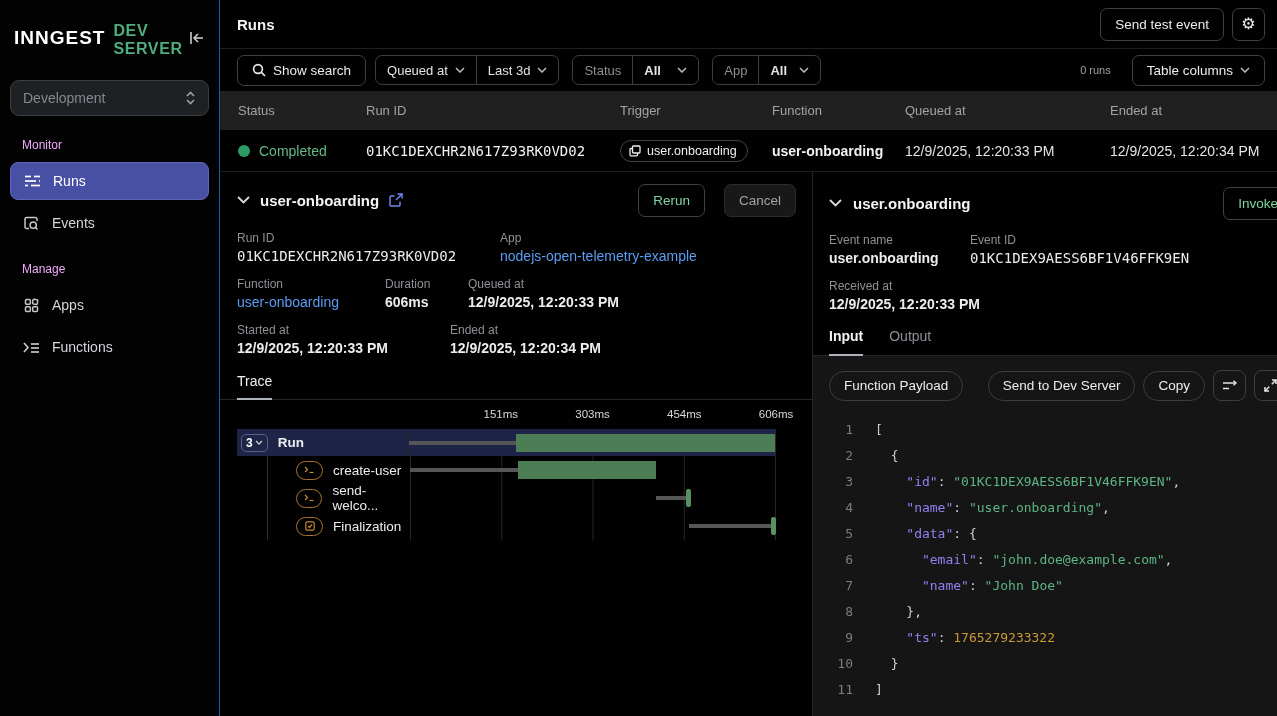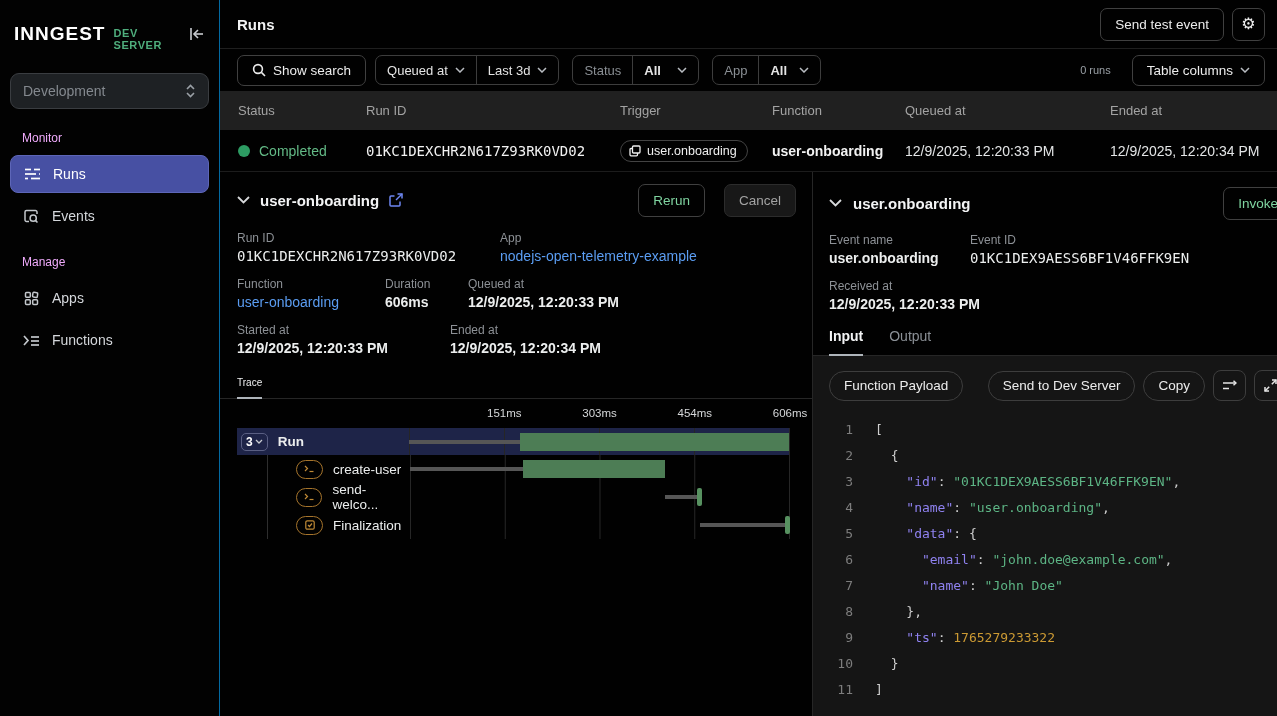--- a/index.html
+++ b/index.html
@@ -5,21 +5,21 @@
   * { margin:0; padding:0; box-sizing:border-box; }
   html,body { background:#000; }
   body { font-family:"Liberation Sans", sans-serif; color:#e7e9ea; }
   .mono { font-family:"DejaVu Sans Mono", monospace; }
   #app { position:relative; width:1277px; height:716px; background:#010101; overflow:hidden; display:flex; }
 
   
   .sidebar { width:220px; min-width:220px; height:100%; background:#020202; border-right:1px solid #0369a1; display:flex; flex-direction:column; }
   .logo-row { display:flex; align-items:center; padding:17px 14px 8px 14px; }
   .logo { font-size:19px; font-weight:800; letter-spacing:1px; color:#fff; }
-  .env-badge { font-size:11px; font-weight:700; letter-spacing:.6px; color:#4fae7d; margin-left:8px; margin-top:10px; }
+  .env-badge { font-size:16px; font-weight:700; letter-spacing:.6px; color:#4fae7d; margin-left:8px; margin-top:5px; }
   .collapse-btn { margin-left:auto; color:#c9ccd1; cursor:pointer; display:flex; align-items:center; }
   .env-select { margin:14px 10px 4px 10px; height:36px; background:#1e2124; border:1px solid #3a3d41; border-radius:9px; display:flex; align-items:center; padding:0 12px; color:#84898f; font-size:14px; cursor:pointer; }
   .env-select .updown { margin-left:auto; color:#9aa0a6; display:flex; }
   .nav-label { font-size:12px; color:#f0abfc; margin:18px 0 8px 22px; }
   .nav-item { height:38px; margin:2px 10px; border-radius:8px; display:flex; align-items:center; gap:12px; padding:0 12px; font-size:14px; color:#d4d7db; cursor:pointer; }
   .nav-item .nicon { width:18px; display:flex; justify-content:center; color:#c3c7cc; }
   .nav-item.active { background:#4750a3; border:1px solid #5d66b8; color:#fff; }
   .nav-item.active .nicon { color:#fff; }
 
   
@@ -61,24 +61,24 @@
   .rerun-btn { color:#7fd4a0; }
   .cancel-btn { background:#181818; border-color:#2c2c2c; color:#a3a3a3; cursor:default; }
 
   .meta-row { display:flex; margin-top:13px; }
   .meta-field .mlabel { font-size:12px; color:#8d9196; margin-bottom:3px; }
   .meta-field .mvalue { font-size:14px; color:#eceeee; }
   .meta-field .bold { font-weight:700; }
   .meta-field .blue { color:#5b9df2; cursor:pointer; }
 
   .trace-tabs { margin-top:16px; margin-left:-17px; padding-left:17px; border-bottom:1px solid #262626; }
-  .tab { display:inline-block; font-size:10px; color:#f0f1f2; padding-bottom:9px; border-bottom:2px solid #aeb4ba; margin-bottom:-1px; cursor:pointer; }
+  .tab { display:inline-block; font-size:14px; color:#f0f1f2; padding-bottom:9px; border-bottom:2px solid #aeb4ba; margin-bottom:-1px; cursor:pointer; }
 
   
-  .waterfall { margin-top:8px; padding-right:22px; }
+  .waterfall { margin-top:8px; padding-right:36px; }
   .wf-axis { position:relative; height:16px; margin-left:172px; margin-bottom:5px; }
   .wf-axis span { position:absolute; transform:translateX(-50%); font-size:11.5px; color:#d6d8da; top:0; white-space:nowrap; }
   .wf-row { display:flex; align-items:center; height:28px; }
   .wf-row.run { height:27px; background:#1e2448; }
   .wf-label { width:172px; min-width:172px; display:flex; align-items:center; gap:10px; font-size:13.5px; color:#eceeee; height:100%; }
   .wf-row.run .wf-label { font-weight:600; padding-left:4px; }
   .run-badge { display:inline-flex; align-items:center; gap:2px; border:1px solid #5a5f83; border-radius:5px; padding:1px 4px; font-size:12px; color:#fff; cursor:pointer; }
   .wf-children { border-left:1px solid #2e2e2e; margin-left:30px; }
   .wf-children .wf-row { margin-left:-30px; }
   .wf-children .wf-label { padding-left:58px; width:172px; min-width:172px; }

